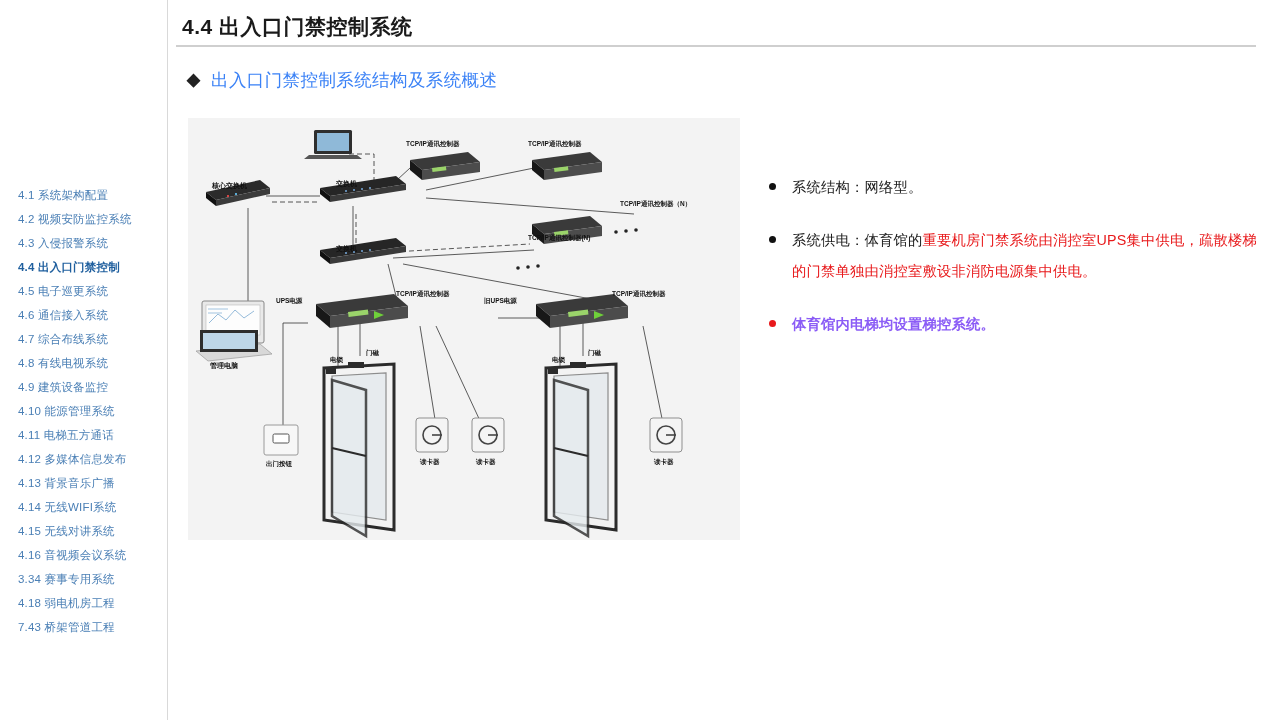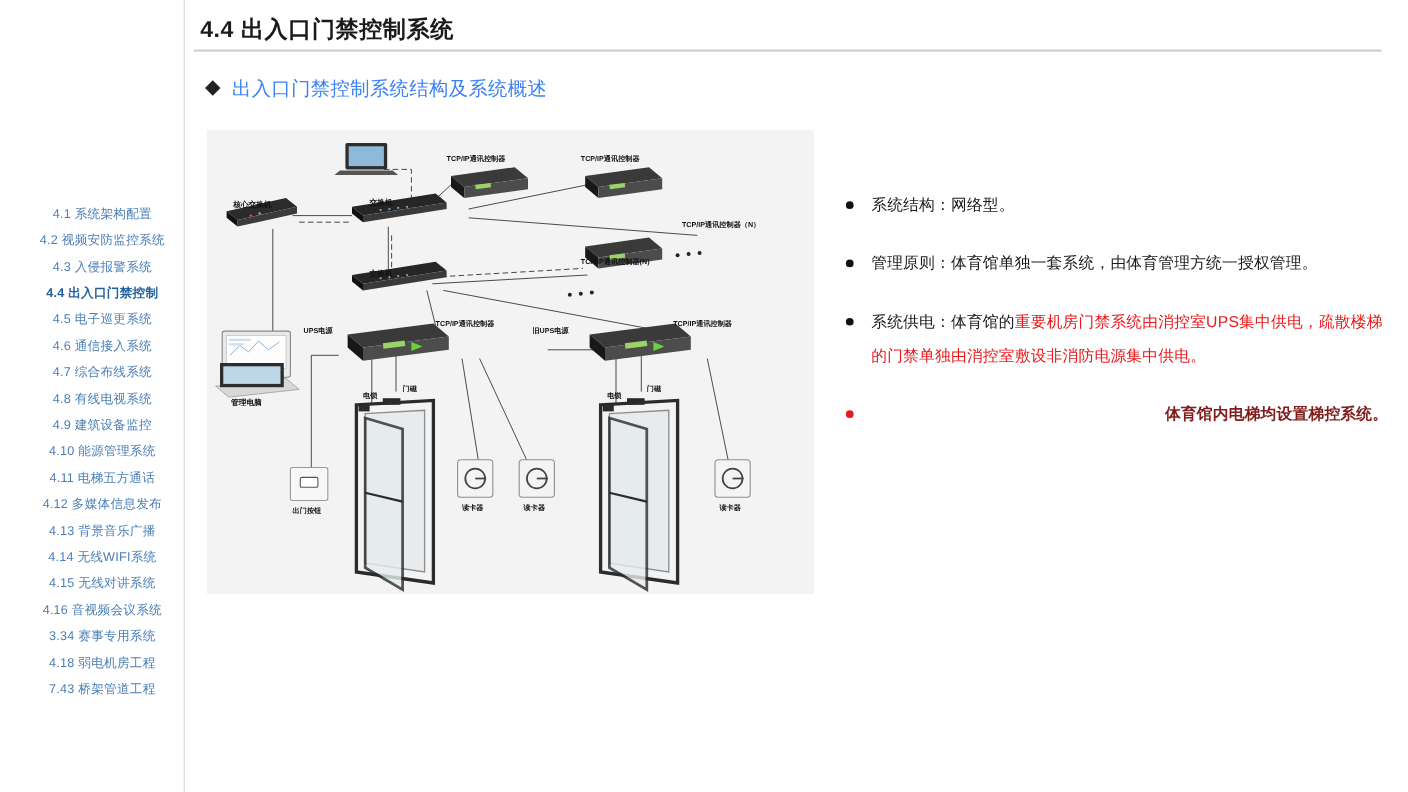--- a/index.html
+++ b/index.html
@@ -32,21 +32,20 @@
     font-size: 17px;
     font-weight: bold;
     color: #2f6fa8;
     line-height: 28px;
     letter-spacing: 0.5px;
   }
   #sidebar-list {
     position: absolute;
     left: 18px; top: 183px;
     width: 150px;
-    text-align: center;
   }
   .side-item {
     font-size: 11.5px;
     color: #4a7fb5;
     line-height: 24px;
     height: 24px;
     white-space: nowrap;
     letter-spacing: 0.2px;
   }
   .side-item.active {
@@ -120,21 +119,21 @@
     letter-spacing: 0.2px;
   }
   .bullet .dot {
     position: absolute;
     left: 7px; top: 11px;
     width: 7px; height: 7px;
     border-radius: 50%;
     background: #111;
   }
   .bullet.red .dot { background: #e8191b; }
-  .bullet.red { color: #7f1d1d; text-align: right; }
+  .bullet.red { color: #8b5cf6; }
   .bullet.bold { font-weight: bold; }
   .r { color: #e8191b; }
 </style>
 </head>
 <body>
 
 <div id="page">
 
   <div id="sidebar">
     <div id="sidebar-list">
@@ -370,24 +369,20 @@
     </svg>
   </div>
 
   <div id="bullets">
 
     <div class="bullet">
       <span class="dot"></span>
       <span>系统结构：网络型。</span>
     </div>
 
-    <div class="bullet">
-      <span class="dot"></span>
-      <span>管理原则：体育馆单独一套系统，由体育管理方统一授权管理。</span>
-    </div>
 
 
     <div class="bullet">
       <span class="dot"></span>
       <span>系统供电：体育馆的</span><span class="r">重要机房门禁系统由消控室UPS集中供电，疏散楼梯的门禁单独由消控室敷设非消防电源集中供电。</span>
     </div>
 
     <div class="bullet red bold">
       <span class="dot"></span>
       <span>体育馆内电梯均设置梯控系统。</span>

